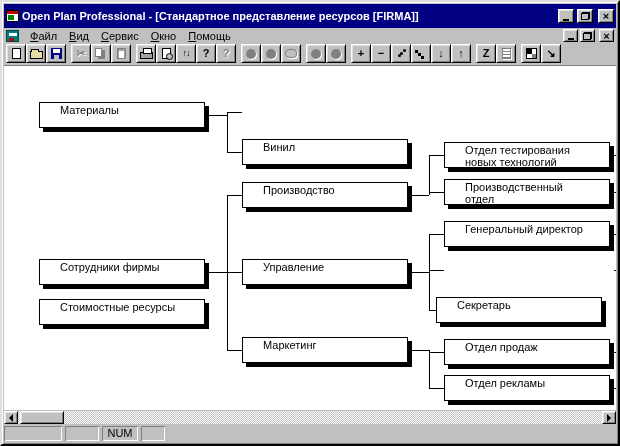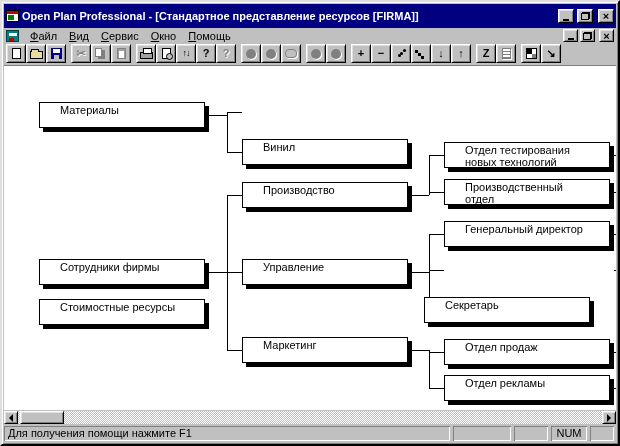--- a/index.html
+++ b/index.html
@@ -240,36 +240,35 @@
     <div class="node" style="left:35px;top:36px">Материалы</div>
     <div class="node" style="left:238px;top:73px">Винил</div>
     <div class="node" style="left:238px;top:116px">Производство</div>
     <div class="node" style="left:35px;top:193px">Сотрудники фирмы</div>
     <div class="node" style="left:35px;top:233px">Стоимостные ресурсы</div>
     <div class="node" style="left:238px;top:193px">Управление</div>
     <div class="node" style="left:238px;top:271px">Маркетинг</div>
     <div class="node" style="left:440px;top:76px">Отдел тестирования новых технологий</div>
     <div class="node" style="left:440px;top:113px">Производственный отдел</div>
     <div class="node" style="left:440px;top:155px">Генеральный директор</div>
-    <div class="node" style="left:420px;top:231px">Секретарь</div>
+    <div class="node" style="left:432px;top:231px">Секретарь</div>
     <div class="node" style="left:440px;top:273px">Отдел продаж</div>
     <div class="node" style="left:440px;top:309px">Отдел рекламы</div>
   </div>
 
   <div class="hscroll">
     <div class="sbtn left">
         <div class="tri-l"></div>
       </div>
     <div class="thumb"></div>
     <div class="sbtn right">
         <div class="tri-r"></div>
       </div>
   </div>
 
   <div class="statusbar">
-    <div class="panel msg">Для получения помощи нажмите F1</div>
     <div class="panel p2"></div>
     <div class="panel p3"></div>
     <div class="panel pnum">NUM</div>
     <div class="panel p5"></div>
   </div>
 
 </div>
 
 </body></html>

